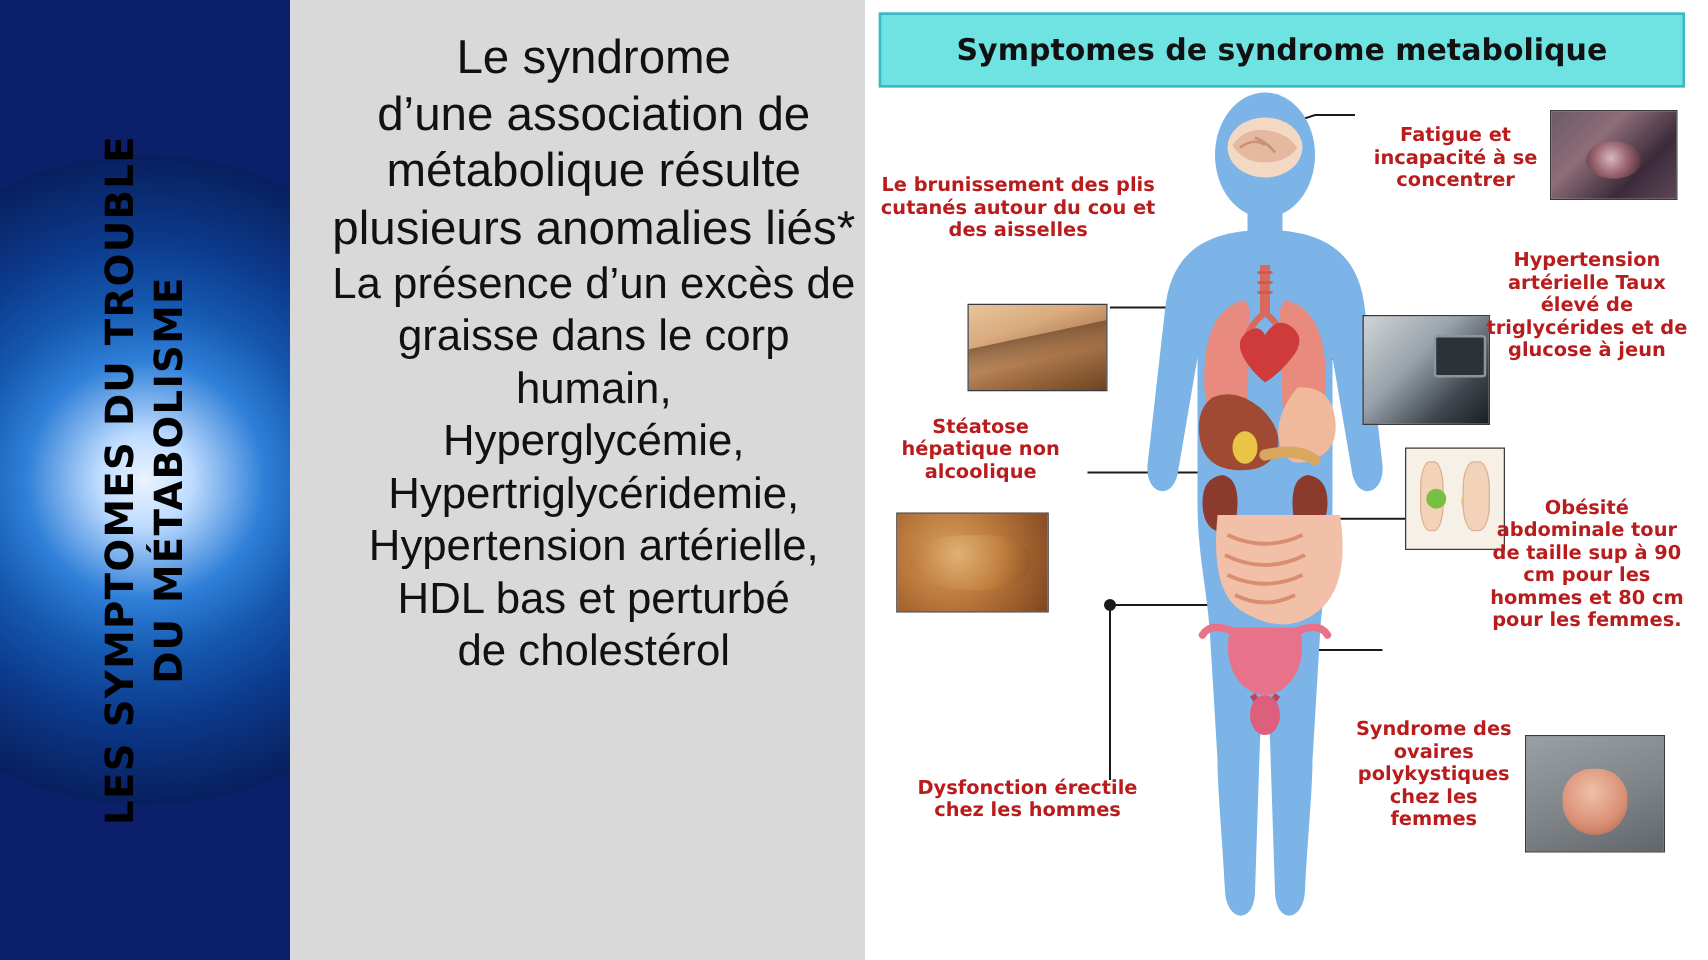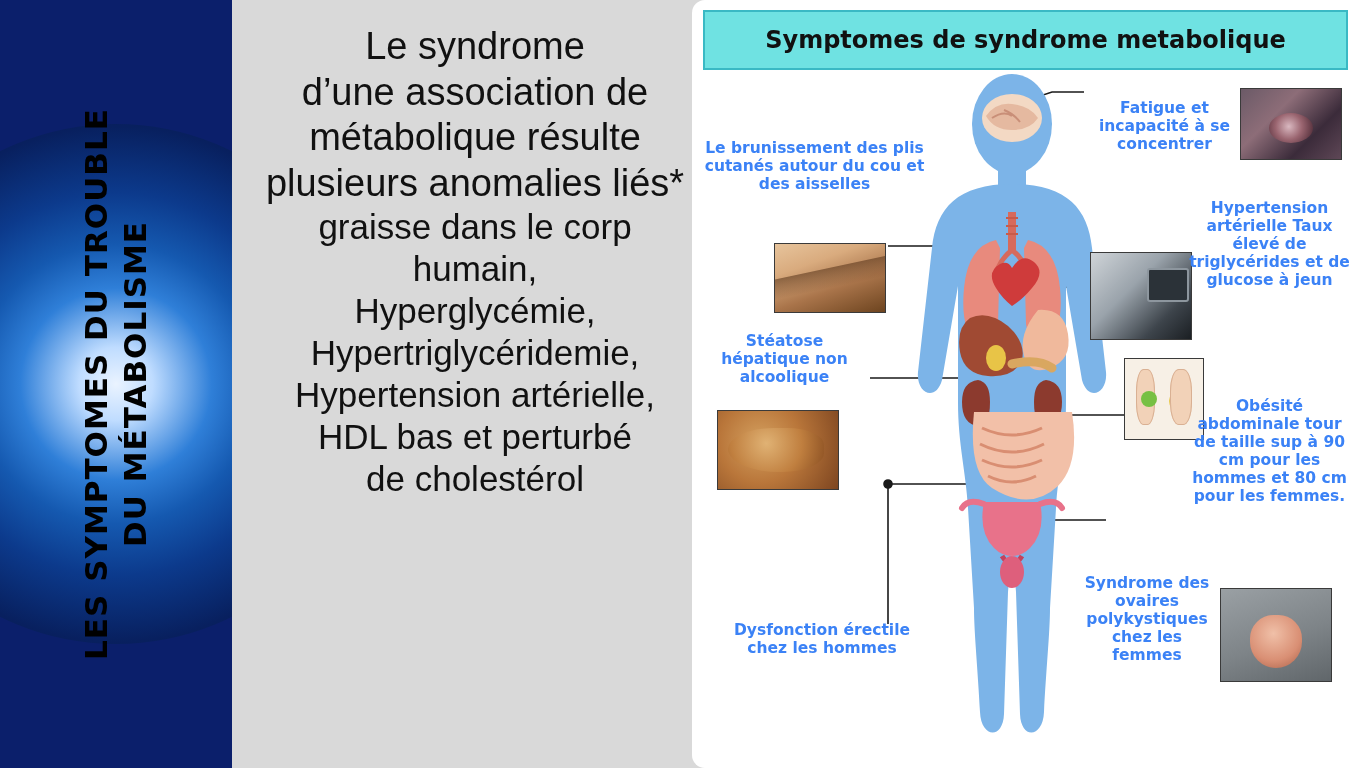--- a/index.html
+++ b/index.html
@@ -94,21 +94,20 @@
   }
 
   
   .right-panel {
     position: absolute;
     left: 692px;
     top: 0;
     width: 674px;
     height: 768px;
     background: #ffffff;
-    border-radius: 13px;
   }
 
   .diagram-title {
     position: absolute;
     left: 11px;
     top: 10px;
     width: 641px;
     height: 56px;
     background: #6fe2e2;
     border: 2px solid #3ab9c4;
@@ -127,21 +126,21 @@
     position: absolute;
     left: 170px;
     top: 72px;
     width: 300px;
     height: 680px;
   }
 
   
   .lbl {
     position: absolute;
-    color: #3b82f6;
+    color: #b91c1c;
     font-family: "DejaVu Sans", sans-serif;
     font-weight: bold;
     font-size: 15.5px;
     line-height: 1.16;
     text-align: center;
   }
 
   .lbl-brunissement { left: 10px;  top: 140px; width: 225px; }
   .lbl-fatigue      { left: 395px; top: 100px; width: 155px; }
   .lbl-hypertension { left: 495px; top: 200px; width: 165px; }
@@ -267,20 +266,21 @@
       <span class="l2">DU MÉTABOLISME</span>
     </div>
   </div>
 
   <div class="mid-panel">
     <div class="mid-text">
       <p class="big">Le syndrome</p>
       <p class="big">d’une  association de</p>
       <p class="big">métabolique résulte</p>
       <p class="big">plusieurs anomalies liés*</p>
+      <p>La présence d’un excès de</p>
       <p>graisse dans le corp</p>
       <p>humain,</p>
       <p>Hyperglycémie,</p>
       <p>Hypertriglycéridemie,</p>
       <p>Hypertension artérielle,</p>
       <p>HDL bas et perturbé</p>
       <p>de cholestérol</p>
     </div>
   </div>
 

